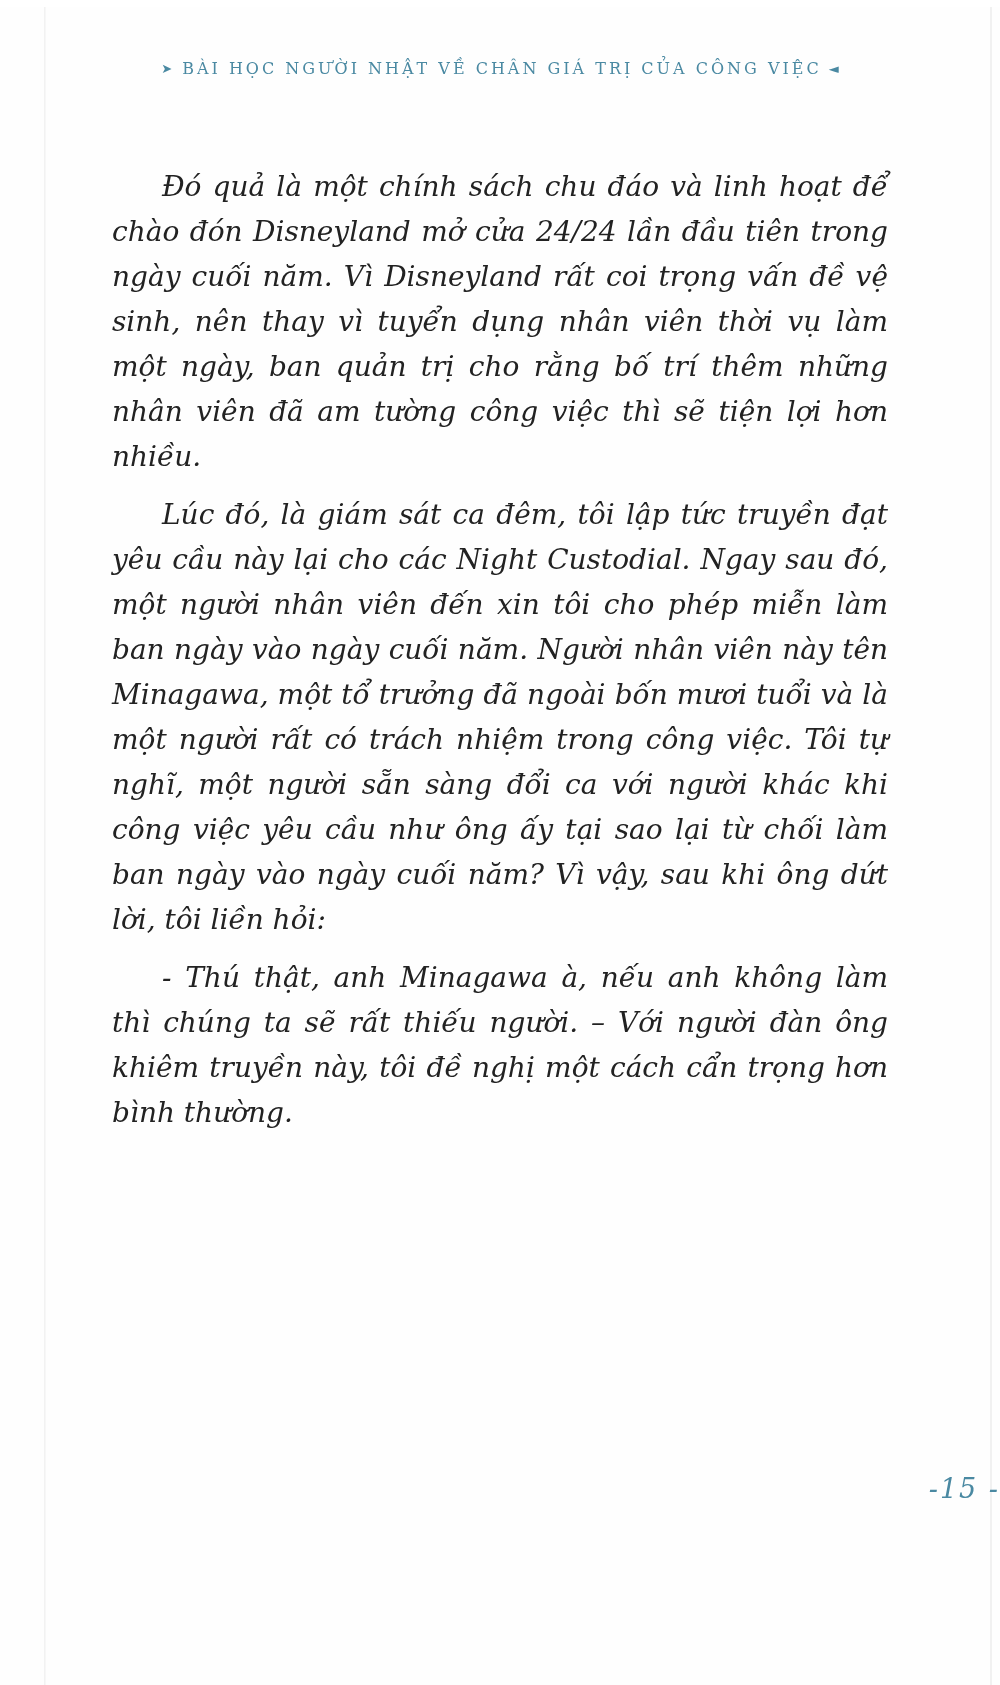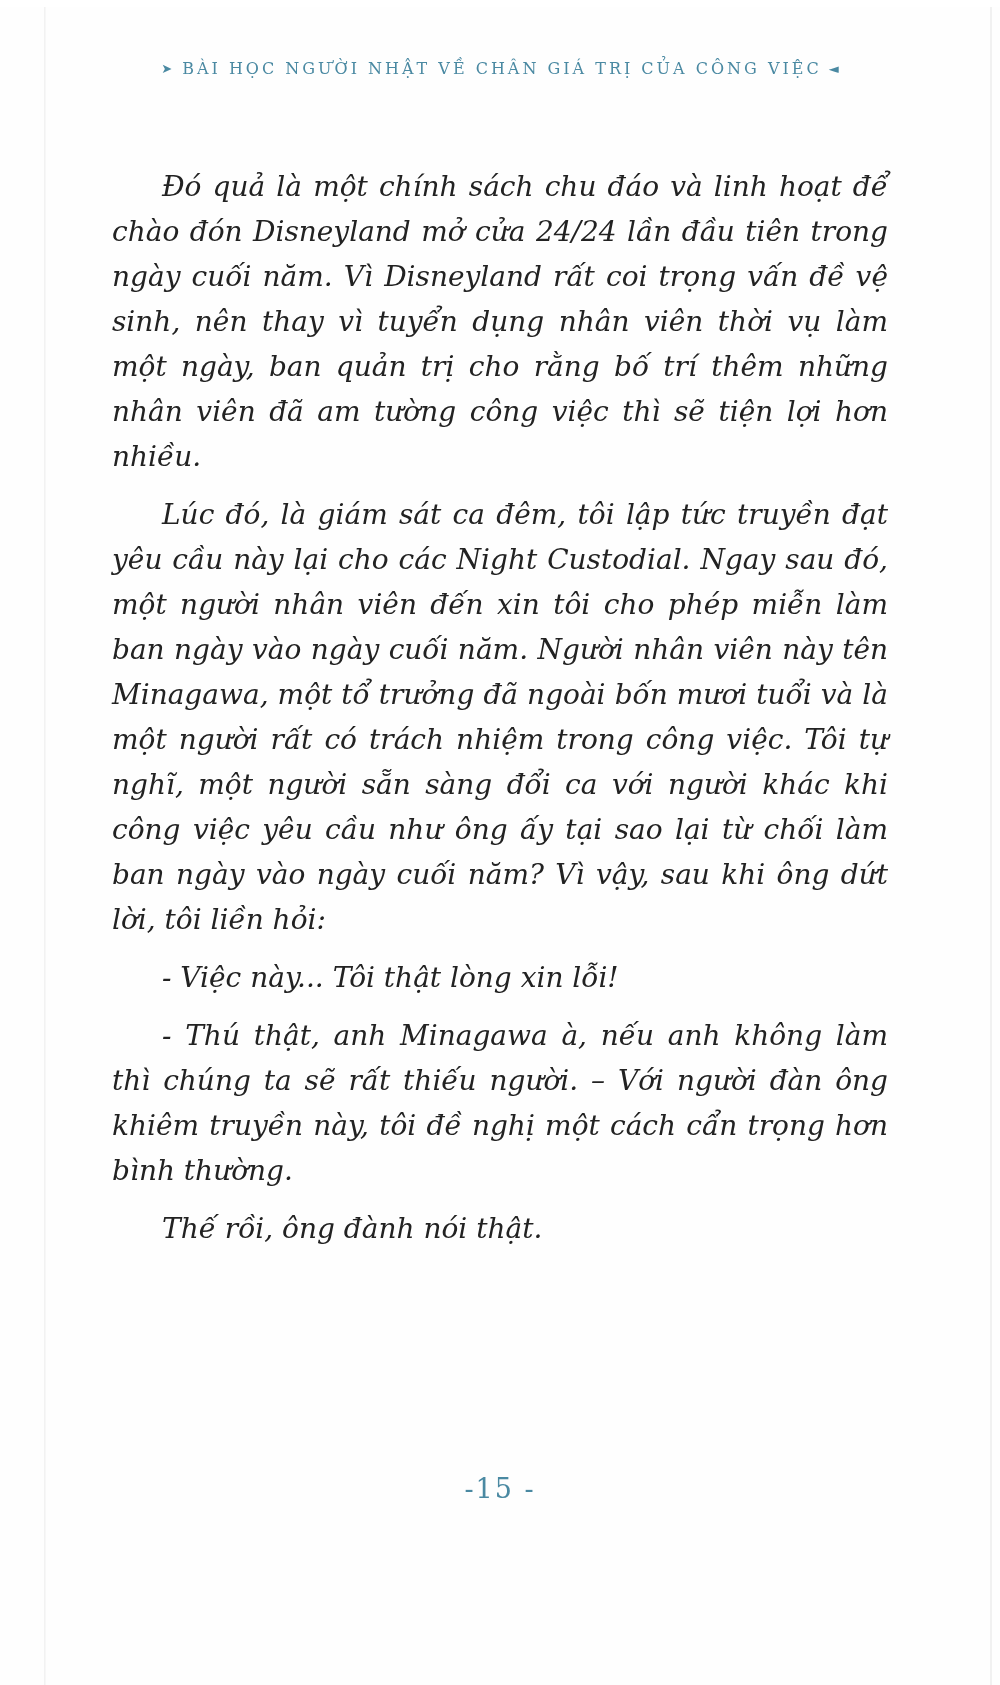--- a/index.html
+++ b/index.html
@@ -75,42 +75,41 @@
   .para {
     text-indent: 50px;
     margin-bottom: 13px;
   }
 
   .page-footer {
     position: absolute;
     top: 1466px;
     left: 0;
     right: 0;
-    text-align: center;
+    text-align: right;
     color: #4a89a2;
     font-size: 27px;
     letter-spacing: 2px;
+    font-style: italic;
   }
 </style>
 </head>
 <body>
 
 <div class="book-page">
 
   <div class="scan-edge-left"></div>
   <div class="scan-edge-right"></div>
   <div class="scan-edge-bottom"></div>
 
   <div class="running-header">
     <span class="arrow left-pad">➤</span><span>BÀI HỌC NGƯỜI NHẬT VỀ CHÂN GIÁ TRỊ CỦA CÔNG VIỆC</span><span class="arrow right-pad">◄</span>
   </div>
 
   <div class="page-body">
     <p class="para">Đó quả là một chính sách chu đáo và linh hoạt để chào đón Disneyland mở cửa 24/24 lần đầu tiên trong ngày cuối năm. Vì Disneyland rất coi trọng vấn đề vệ sinh, nên thay vì tuyển dụng nhân viên thời vụ làm một ngày, ban quản trị cho rằng bố trí thêm những nhân viên đã am tường công việc thì sẽ tiện lợi hơn nhiều.</p>
     <p class="para">Lúc đó, là giám sát ca đêm, tôi lập tức truyền đạt yêu cầu này lại cho các Night Custodial. Ngay sau đó, một người nhân viên đến xin tôi cho phép miễn làm ban ngày vào ngày cuối năm. Người nhân viên này tên Minagawa, một tổ trưởng đã ngoài bốn mươi tuổi và là một người rất có trách nhiệm trong công việc. Tôi tự nghĩ, một người sẵn sàng đổi ca với người khác khi công việc yêu cầu như ông ấy tại sao lại từ chối làm ban ngày vào ngày cuối năm? Vì vậy, sau khi ông dứt lời, tôi liền hỏi:</p>
-    <p class="para">- Việc này... Tôi thật lòng xin lỗi!</p>
     <p class="para">- Thú thật, anh Minagawa à, nếu anh không làm thì chúng ta sẽ rất thiếu người. – Với người đàn ông khiêm truyền này, tôi đề nghị một cách cẩn trọng hơn bình thường.</p>
-    <p class="para">Thế rồi, ông đành nói thật.</p>
   </div>
 
   <div class="page-footer">-15 -</div>
 
 </div>
 
 </body></html>

